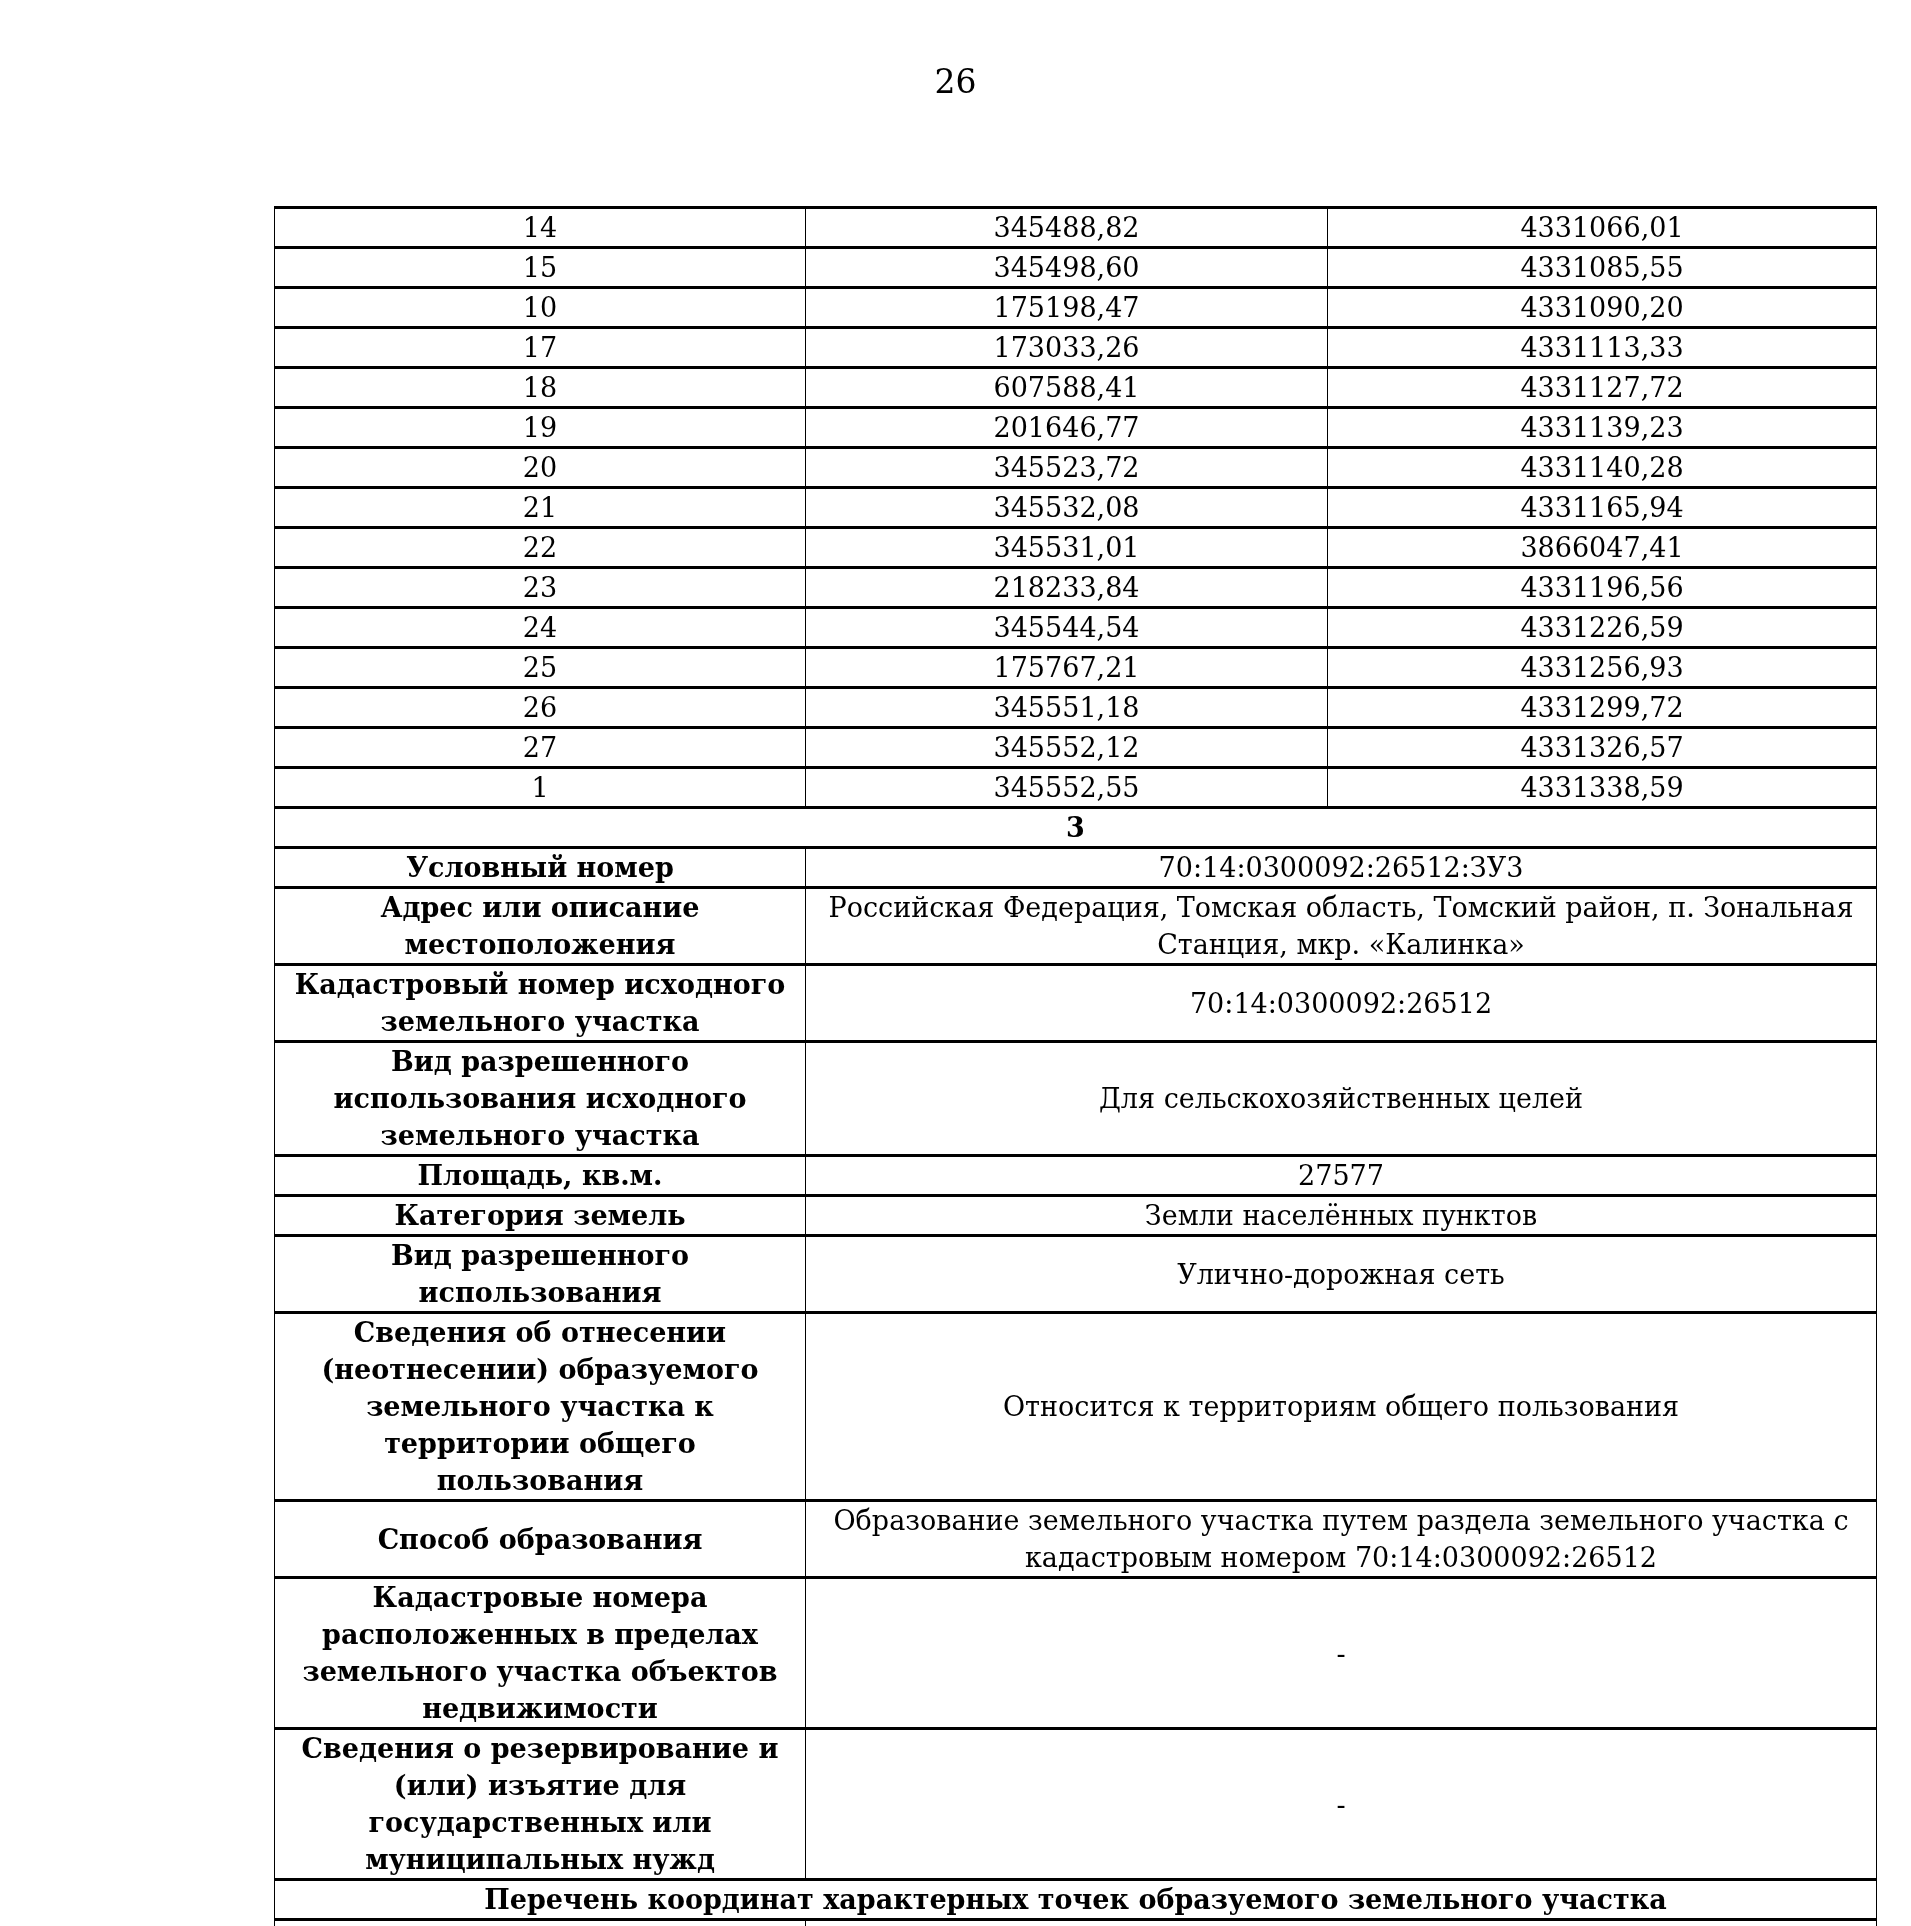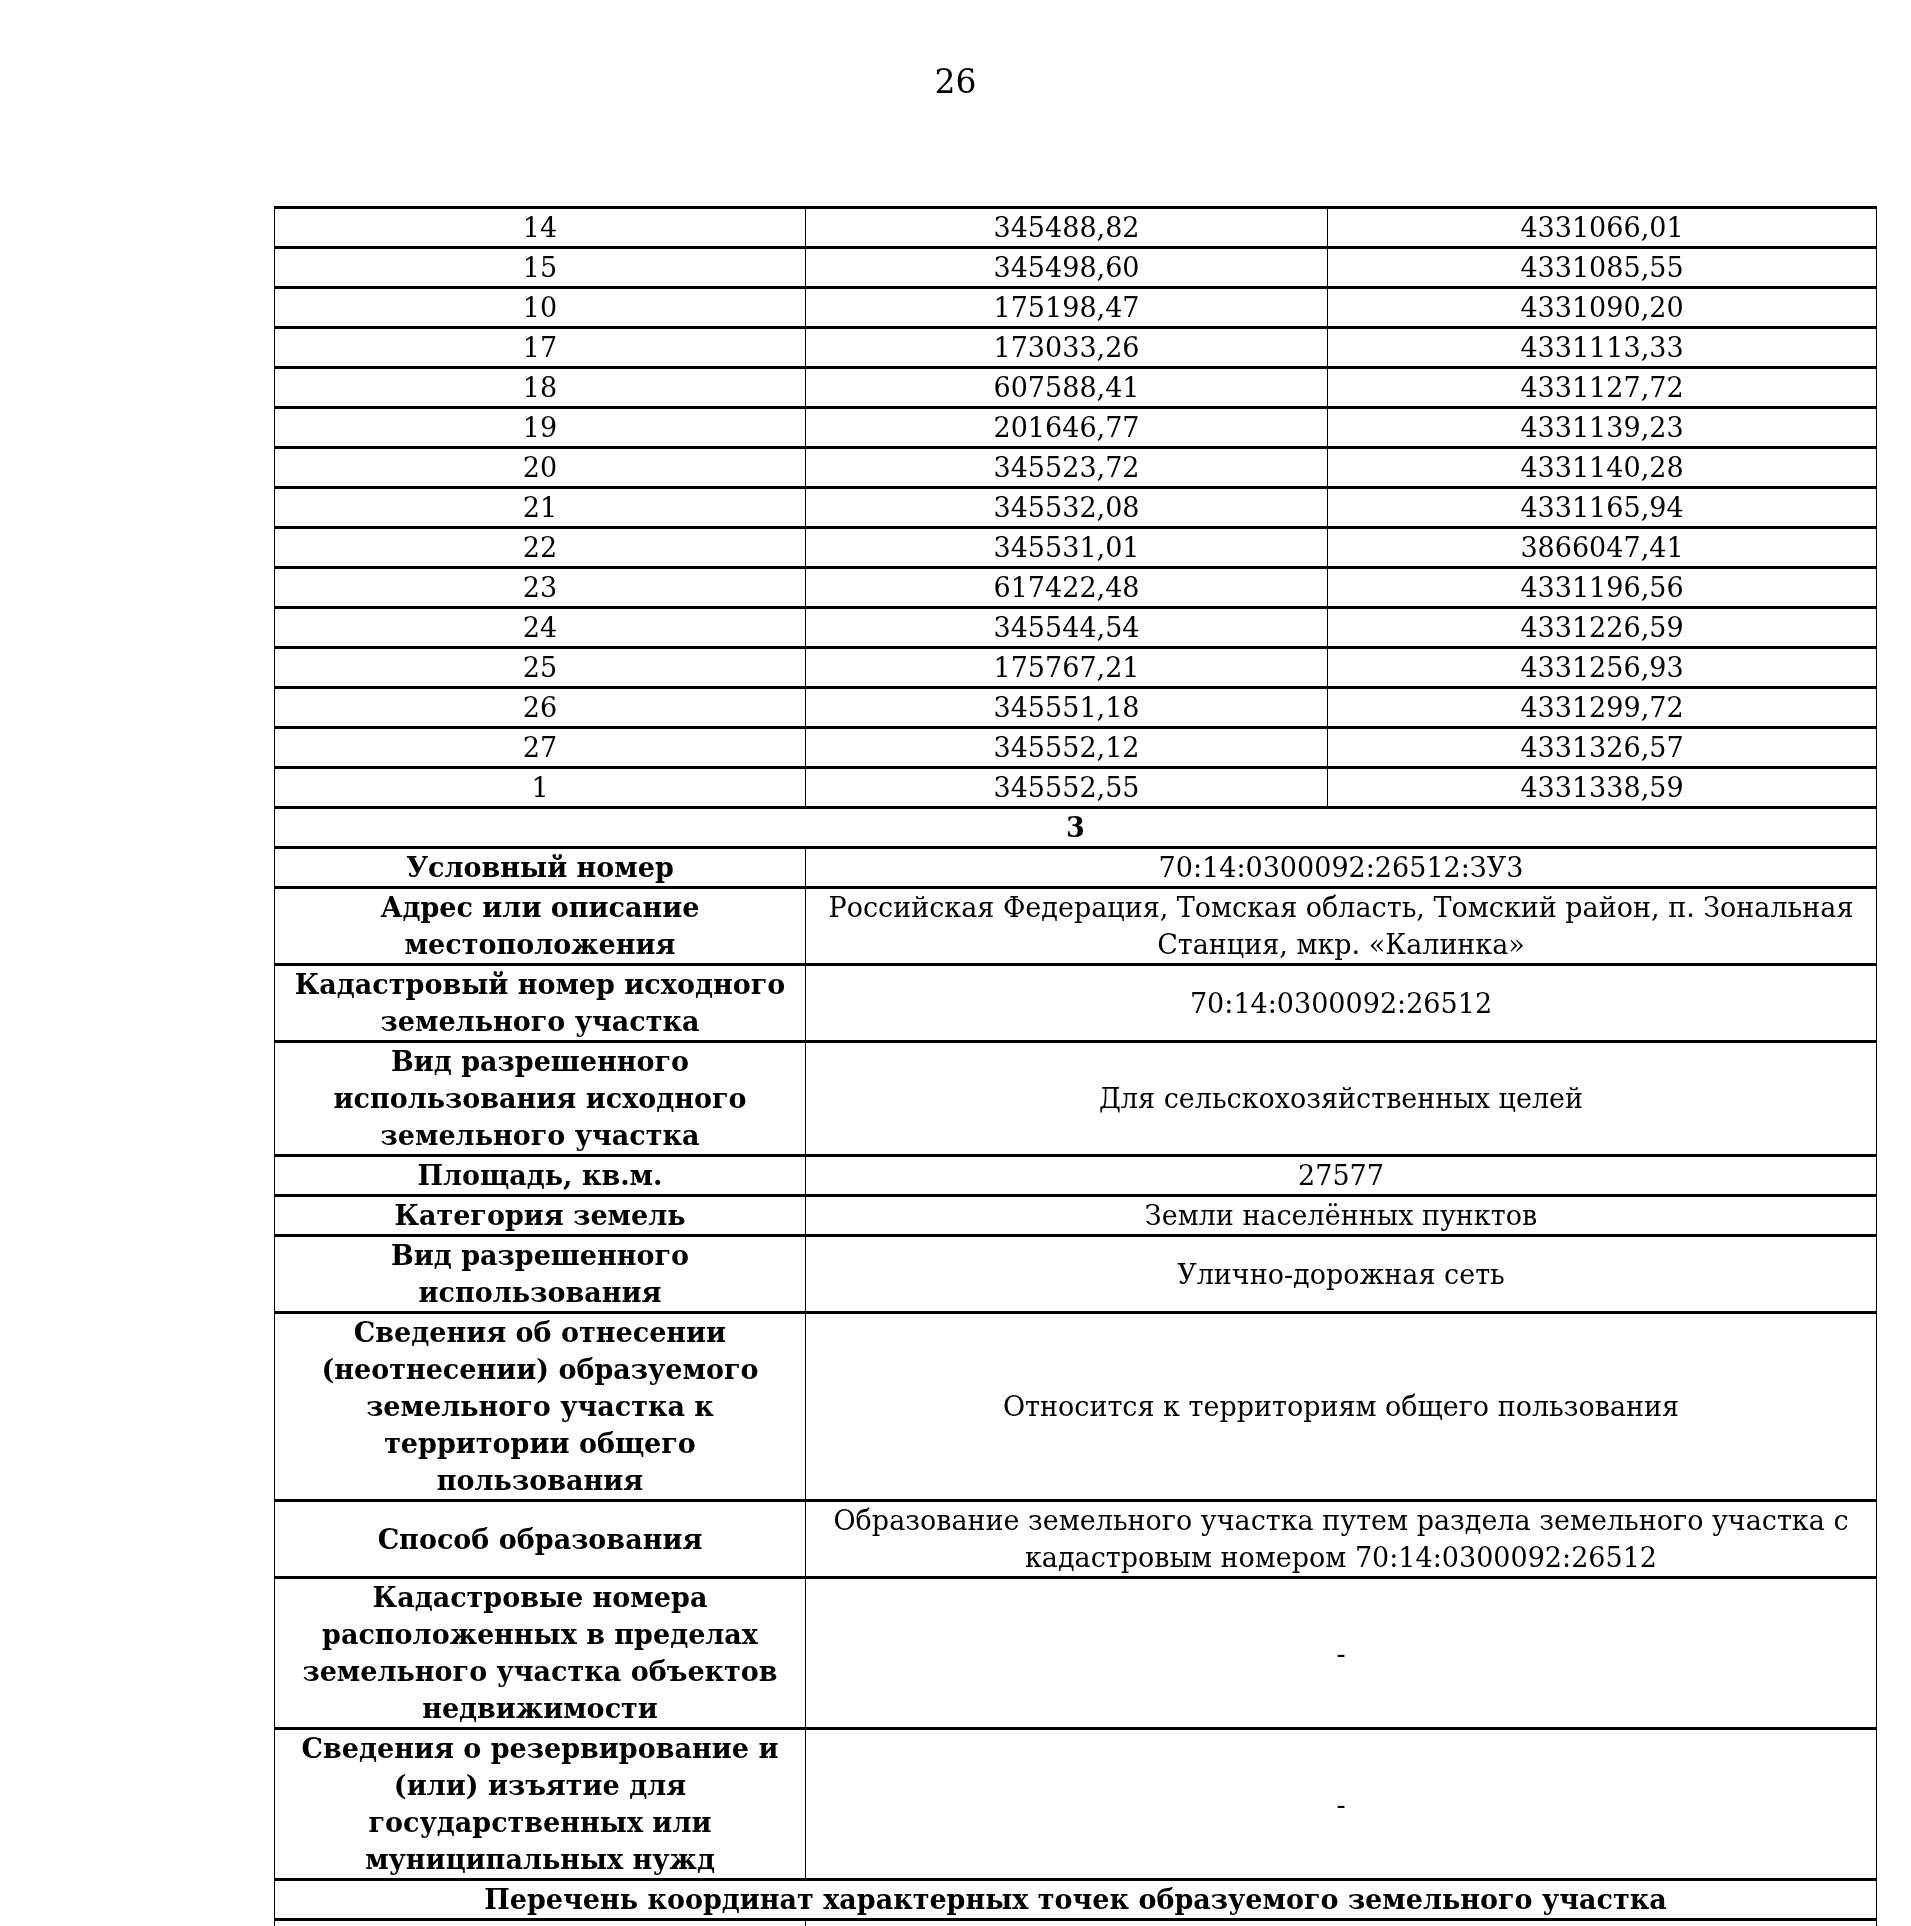--- a/index.html
+++ b/index.html
@@ -67,21 +67,21 @@
         <td>345532,08</td>
         <td>4331165,94</td>
       </tr>
       <tr class="sep">
         <td>22</td>
         <td>345531,01</td>
         <td>3866047,41</td>
       </tr>
       <tr class="sep">
         <td>23</td>
-        <td>617422,48</td>
+        <td>218233,84</td>
         <td>4331196,56</td>
       </tr>
       <tr class="sep">
         <td>24</td>
         <td>345544,54</td>
         <td>4331226,59</td>
       </tr>
       <tr class="sep">
         <td>25</td>
         <td>175767,21</td>

